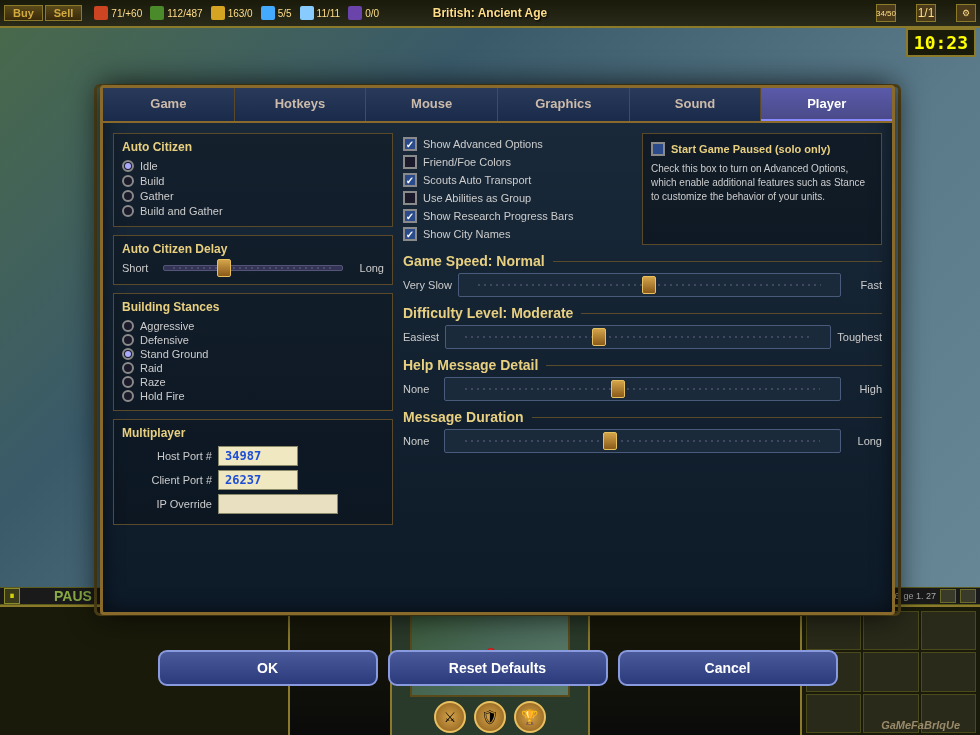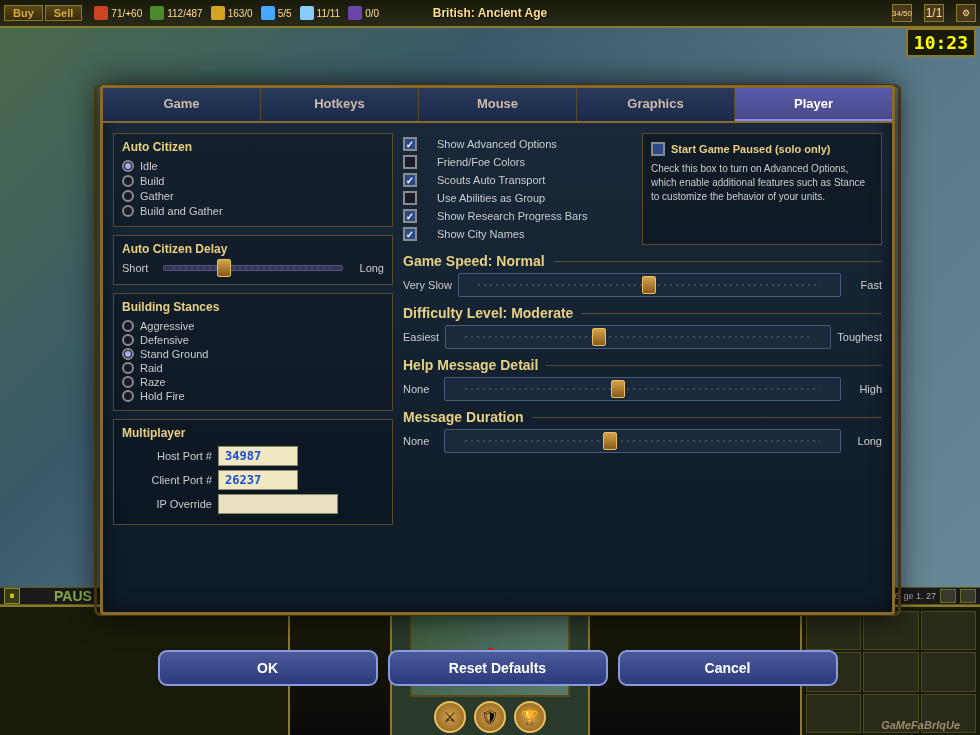--- a/index.html
+++ b/index.html
@@ -71,21 +71,21 @@
       left: 50%;
       transform: translateX(-50%);
       color: #ffdd88;
       font-size: 12px;
       font-weight: bold;
       text-shadow: 1px 1px 2px #000;
     }
     .top-bar-right {
       display: flex;
       align-items: center;
-      gap: 12px;
+      gap: 20px;
       padding: 2px 4px;
       margin-left: auto;
     }
     .mini-icon {
       width: 20px;
       height: 18px;
       background: #4a3a1a;
       border: 1px solid #8a7a2a;
       display: flex;
       align-items: center;
@@ -253,21 +253,21 @@
       color: #cccccc;
       font-size: 11px;
       min-width: 35px;
       text-align: right;
     }
 
     
     .checkbox-item {
       display: flex;
       align-items: center;
-      gap: 20px;
+      gap: 6px;
       margin: 4px 0;
       cursor: pointer;
     }
     .checkbox-box {
       width: 14px;
       height: 14px;
       border: 2px solid #8a8a8a;
       background: #2a4a8a;
       display: flex;
       align-items: center;
@@ -607,20 +607,21 @@
 
 <div style="position:absolute;top:84px;left:94px;right:79px;bottom:119px;border:3px solid #5a4a1a;border-radius:6px;z-index:99;pointer-events:none;"></div>
 
 <div class="dialog">
 
   <div class="tabs">
     <div class="tab">Game</div>
     <div class="tab">Hotkeys</div>
     <div class="tab">Mouse</div>
     <div class="tab">Graphics</div>
+    <div class="tab">Sound</div>
     <div class="tab active">Player</div>
   </div>
 
   <div class="dialog-content">
 
     <div class="left-col">
 
       <div class="section-box">
         <div class="section-header">Auto Citizen</div>
         <div class="radio-item">

